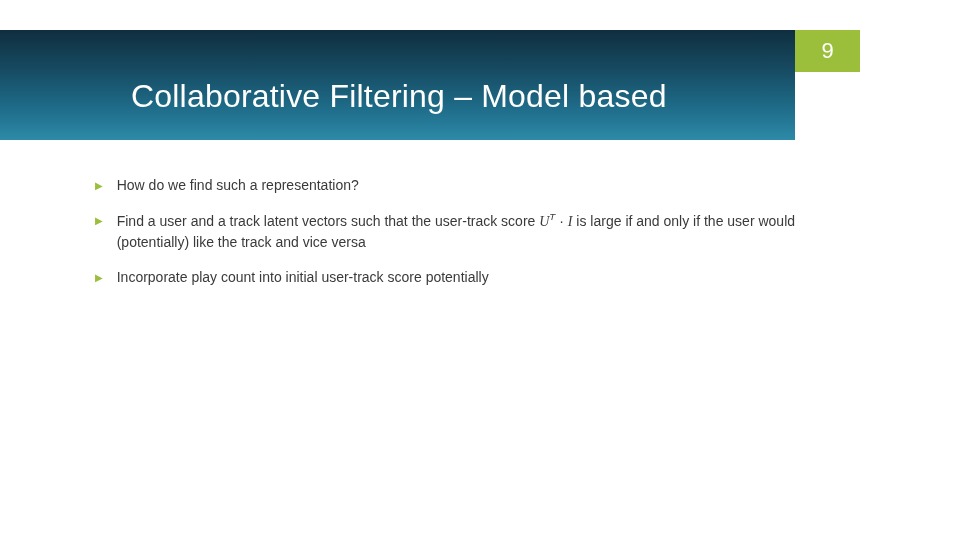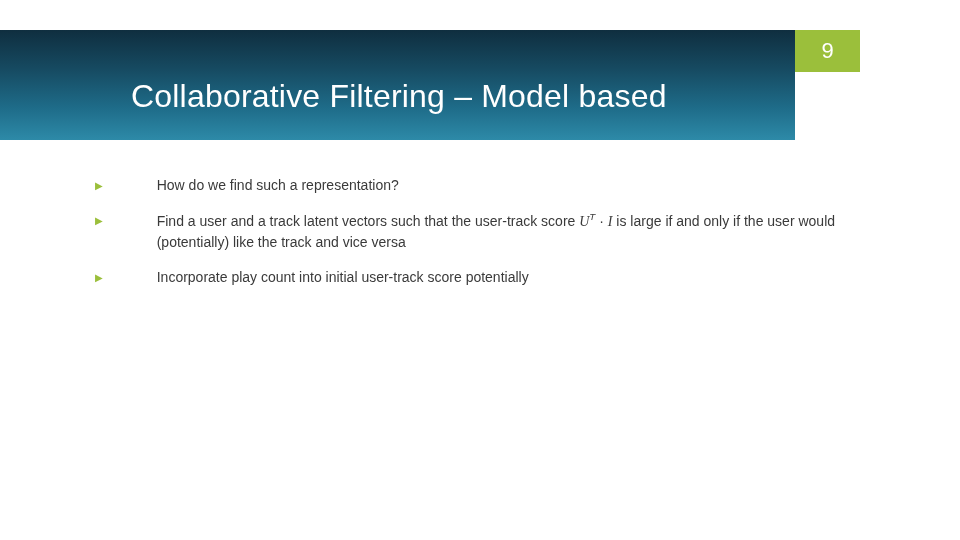--- a/index.html
+++ b/index.html
@@ -57,21 +57,21 @@
     color: #3a3a3a;
     line-height: 1.5;
   }
   .bullet-marker {
     flex: 0 0 auto;
     color: #9bbf3b;
     margin-right: 14px;
     margin-top: 3px;
     font-size: 10px;
   }
-  .bullet-text { flex: 1 1 auto; margin-left: 40px; }
+  .bullet-text { flex: 1 1 auto; }
   .math-sup {
     font-style: italic;
     vertical-align: super;
     font-size: 0.7em;
   }
   .math-var { font-style: italic; font-family: "Cambria Math", serif; }
 </style>
 </head>
 <body>
 

